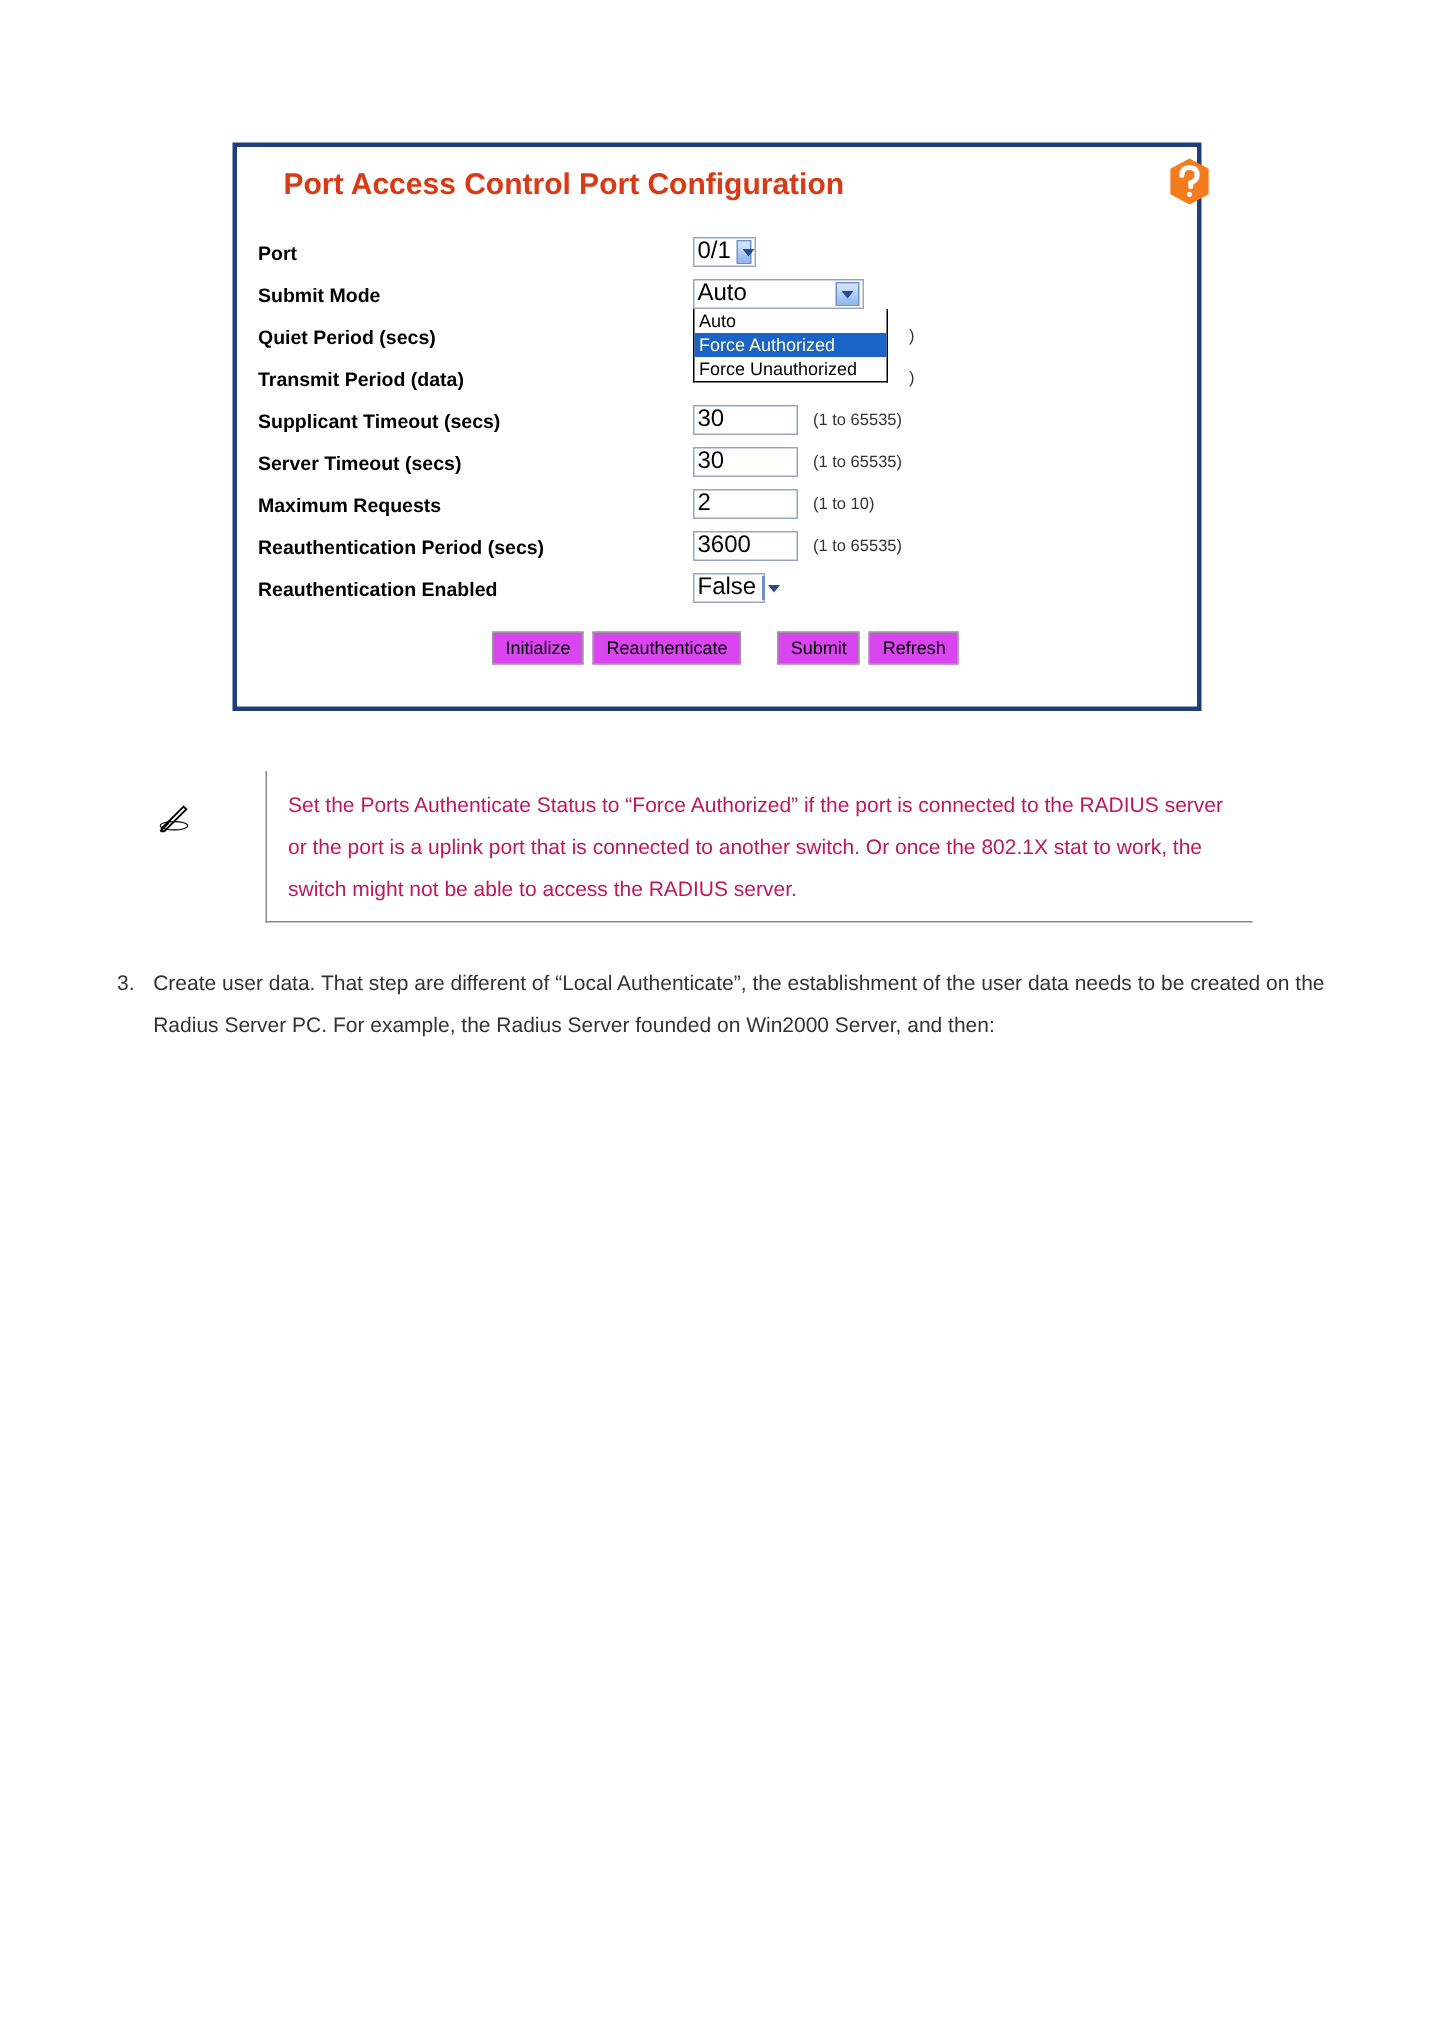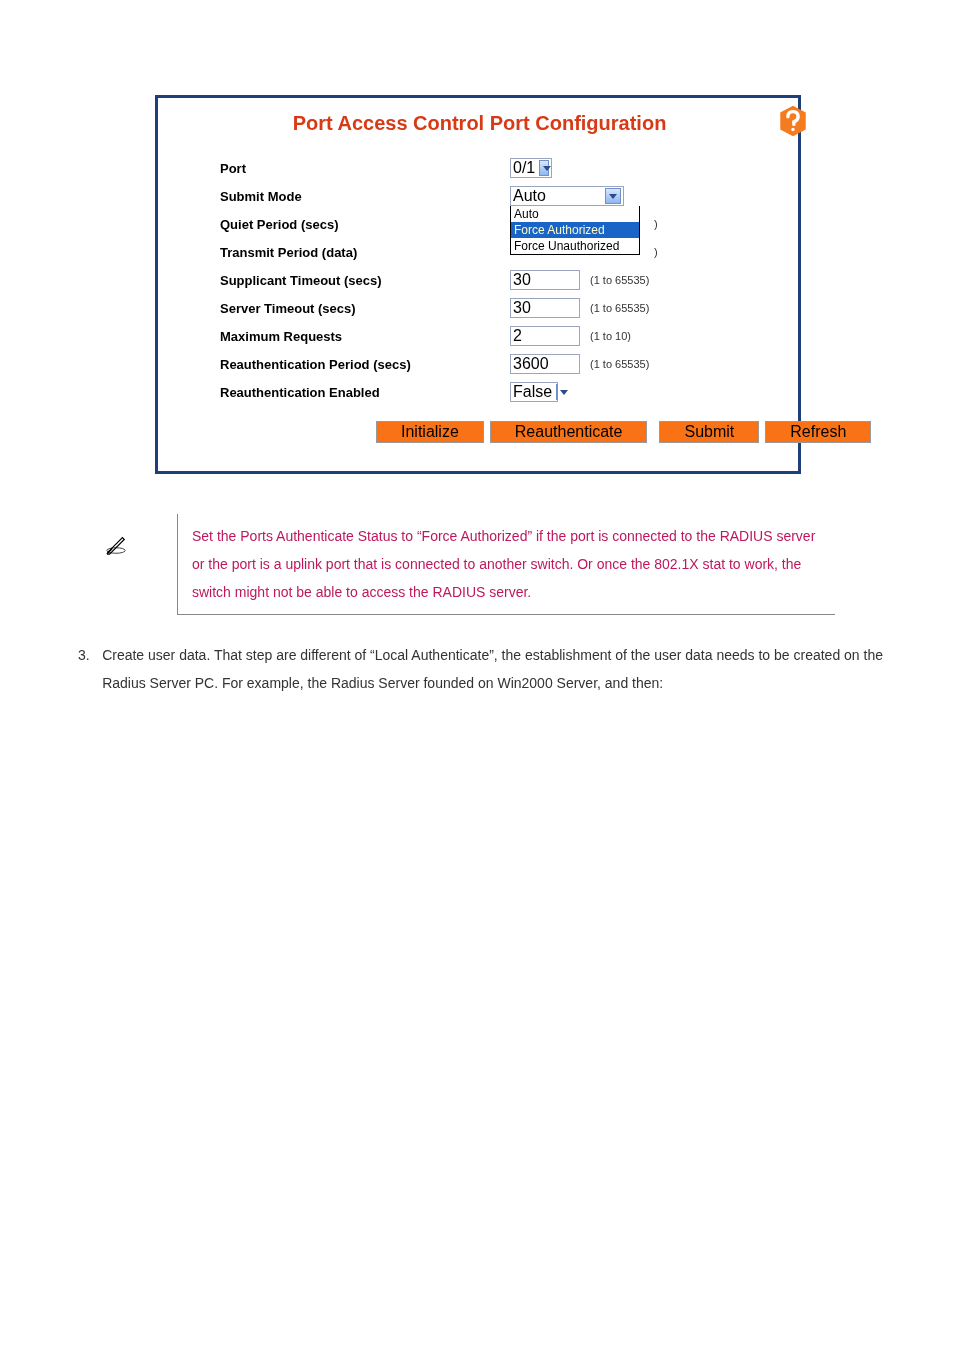--- a/index.html
+++ b/index.html
@@ -22,32 +22,30 @@
   }
   .panel-inner {
     padding: 6px 14px 28px 14px;
     position: relative;
   }
   .panel-title {
     color: #d83a16;
     font-family: "Arial Black", Arial, sans-serif;
     font-weight: 900;
     font-size: 20px;
-    margin: 8px 0 22px 3px;
-    text-align: center;
+    margin: 8px 0 22px 17px;
   }
   .help-icon {
     position: absolute;
     right: -12px;
     top: 6px;
     width: 34px;
     height: 34px;
   }
   .form-area {
-    margin-left: 48px;
     font-size: 13px;
   }
   .form-row {
     display: flex;
     align-items: center;
     margin-bottom: 6px;
     min-height: 22px;
   }
   .form-label {
     width: 290px;
@@ -121,23 +119,23 @@
   }
   .btn-row {
     display: flex;
     gap: 6px;
     margin-top: 18px;
     margin-left: 156px;
     font-size: 12px;
   }
   .btn {
     border: 1px solid #9a9a9a;
-    background: #f97316;
-    padding: 1px 24px;
-    font-size: 16px;
+    background: #d946ef;
+    padding: 1px 8px;
+    font-size: 12px;
     line-height: 18px;
     font-family: Arial, sans-serif;
     cursor: pointer;
   }
   .btn-gap { width: 12px; }
   .note-wrap {
     display: flex;
     margin: 40px 0 0 105px;
     width: 730px;
     align-items: flex-start;

